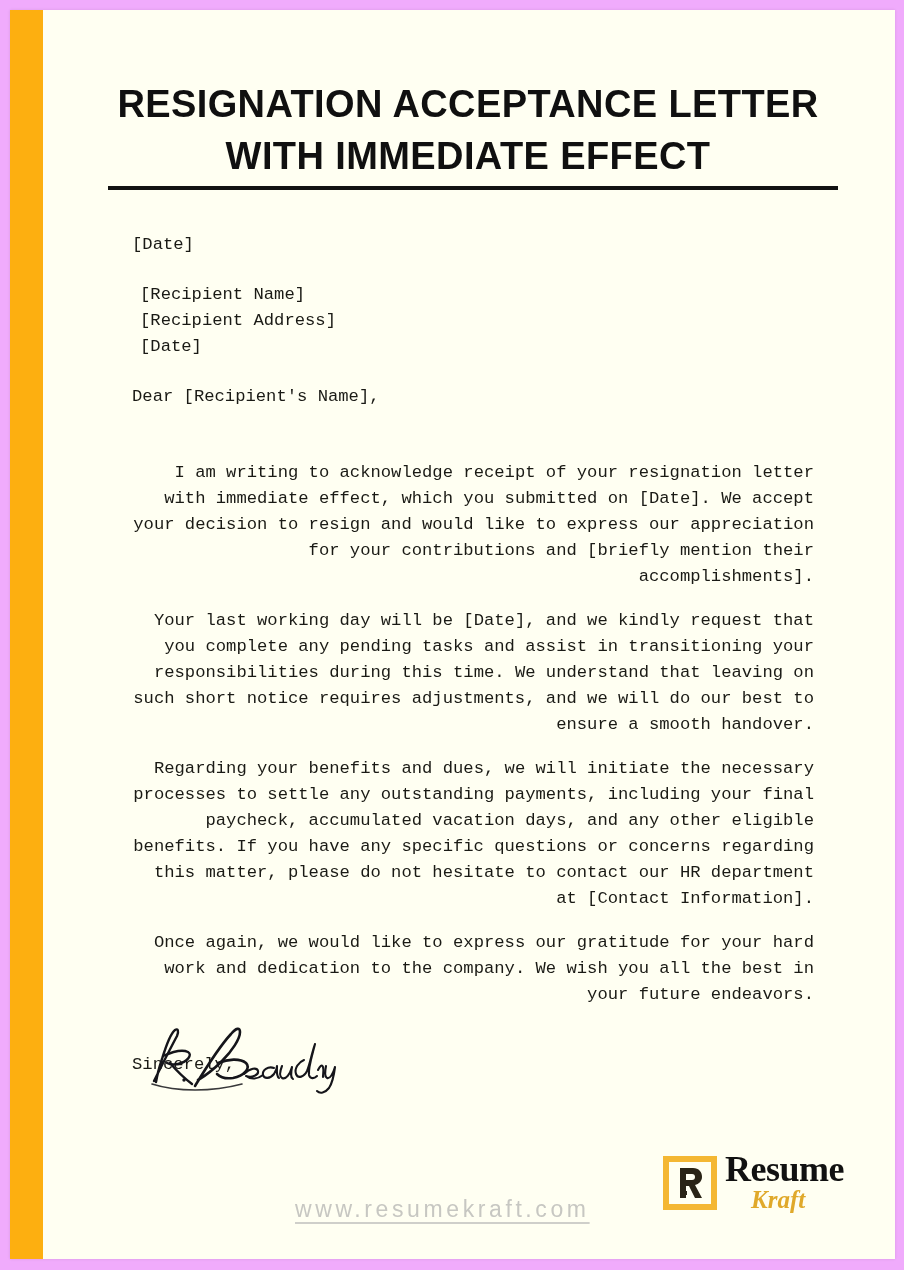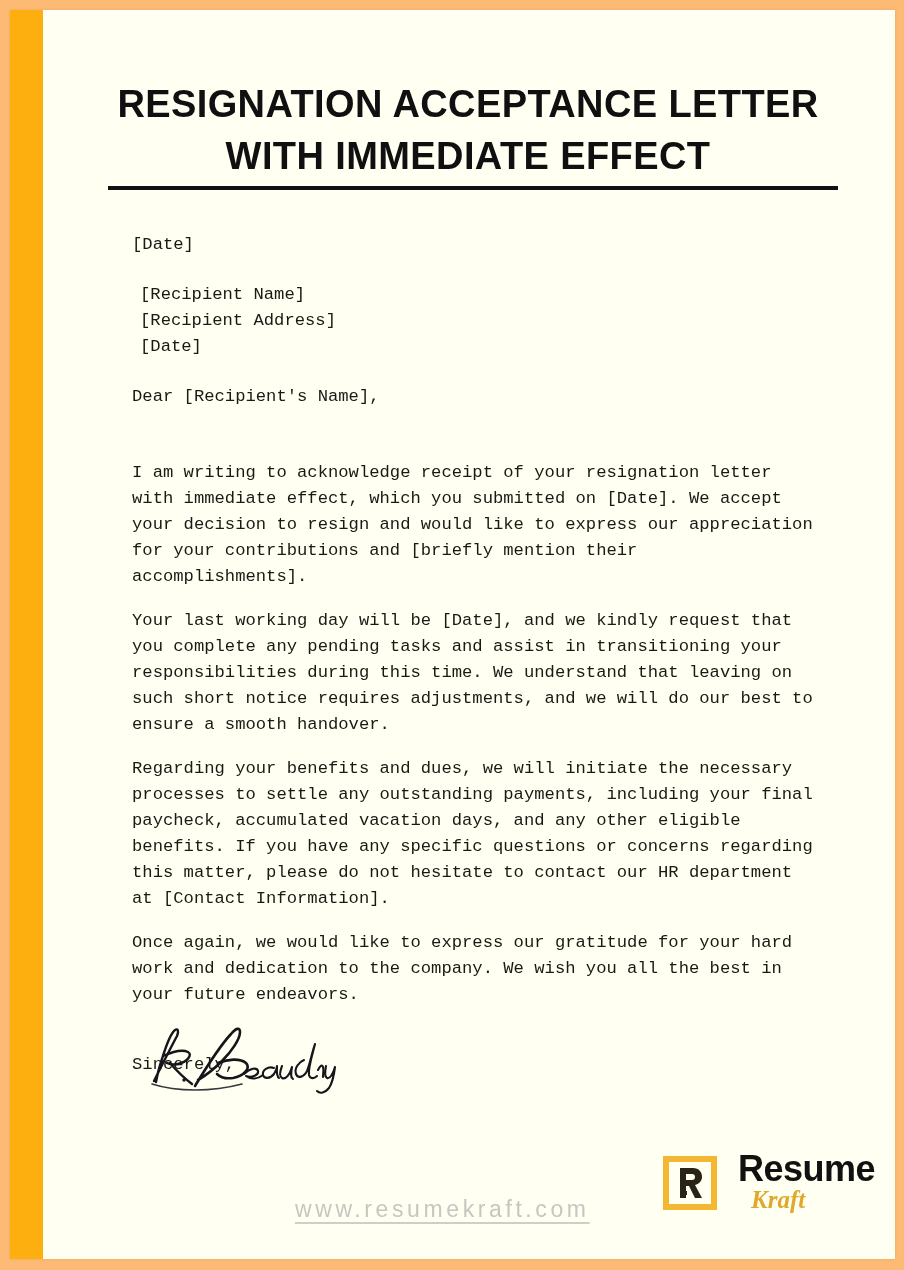--- a/index.html
+++ b/index.html
@@ -12,21 +12,21 @@
     width: 904px;
     height: 1270px;
     overflow: hidden;
     font-family: "Liberation Serif", serif;
   }
 
   .canvas {
     position: relative;
     width: 904px;
     height: 1270px;
-    background: #fdba74;
+    background: #f0abfc;
   }
 
   
   .page {
     position: absolute;
     left: 10px;
     top: 10px;
     width: 885px;
     height: 1249px;
     background: #fffff2;
@@ -91,21 +91,21 @@
   }
 
   .blk { margin: 0; }
   .gap-sm  { height: 18px; }
   .gap-md  { height: 24px; }
   .gap-xl  { height: 50px; }
   .gap-xxl { height: 44px; }
 
   .addr-line { white-space: nowrap; margin-left: 8px; }
 
-  .para { text-align: left; }
+  .para { text-align: right; }
 
   
   .sig-wrap {
     position: absolute;
     left: 89px;
     top: 1008px;
     width: 300px;
     height: 80px;
   }
   .sig-svg { display: block; }
@@ -153,28 +153,27 @@
     position: absolute;
     left: 62px;
     top: 0px;
     width: 155px;
     height: 76px;
   }
   .logo-resume {
     position: absolute;
     left: 0;
     top: 4px;
-    font-family: Liberation Sans, sans-serif;
+    font-family: Liberation Serif, serif;
     font-weight: bold;
     font-size: 36px;
     letter-spacing: -0.5px;
     color: #111111;
     line-height: 38px;
     white-space: nowrap;
-    margin-left: 13px;
   }
   .logo-kraft {
     position: absolute;
     left: 26px;
     top: 40px;
     font-family: "Liberation Serif", serif;
     font-style: italic;
     font-weight: bold;
     font-size: 25px;
     color: #e0a92b;

